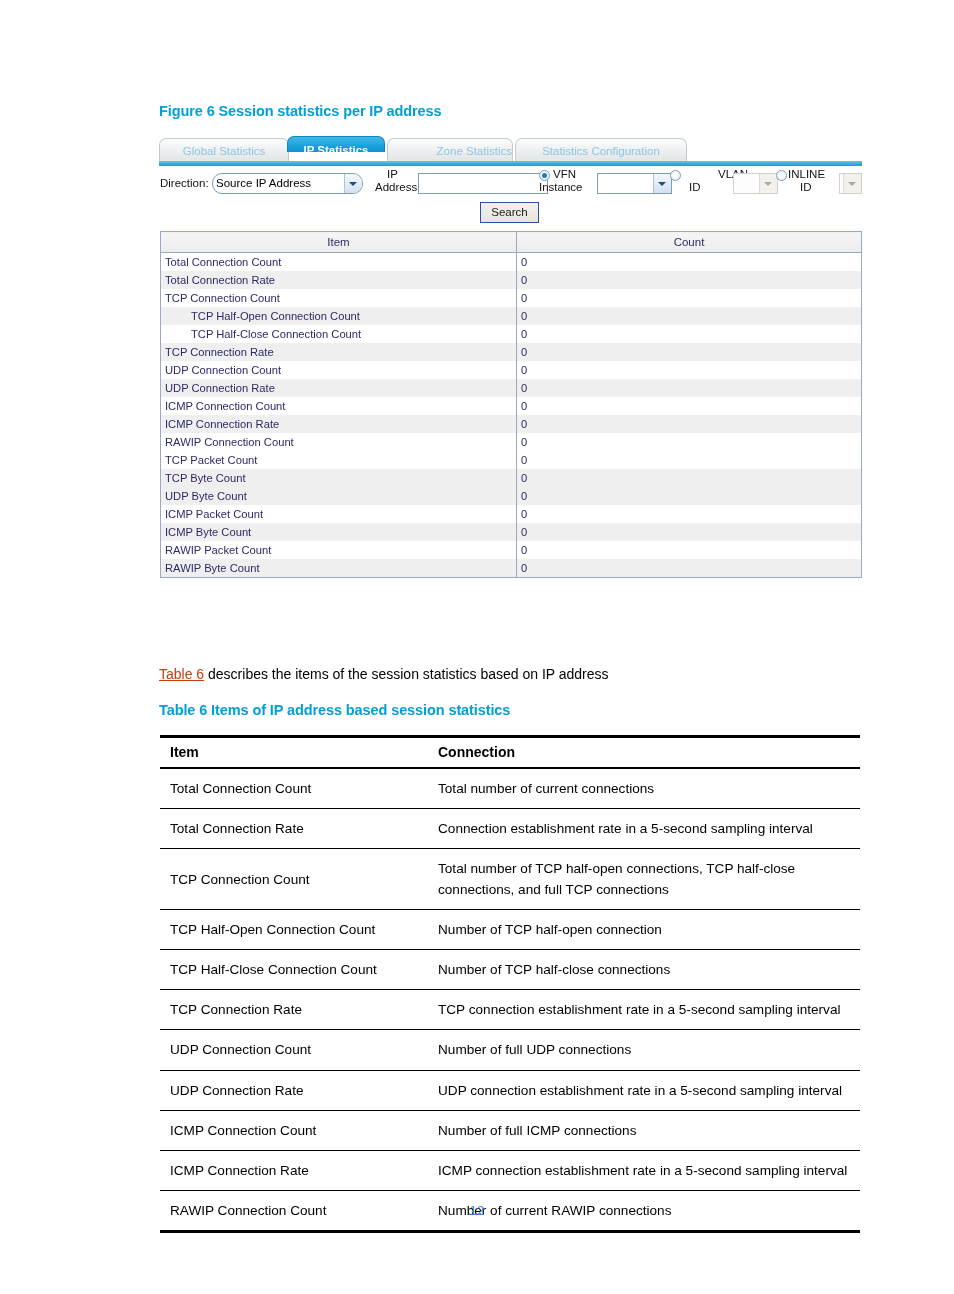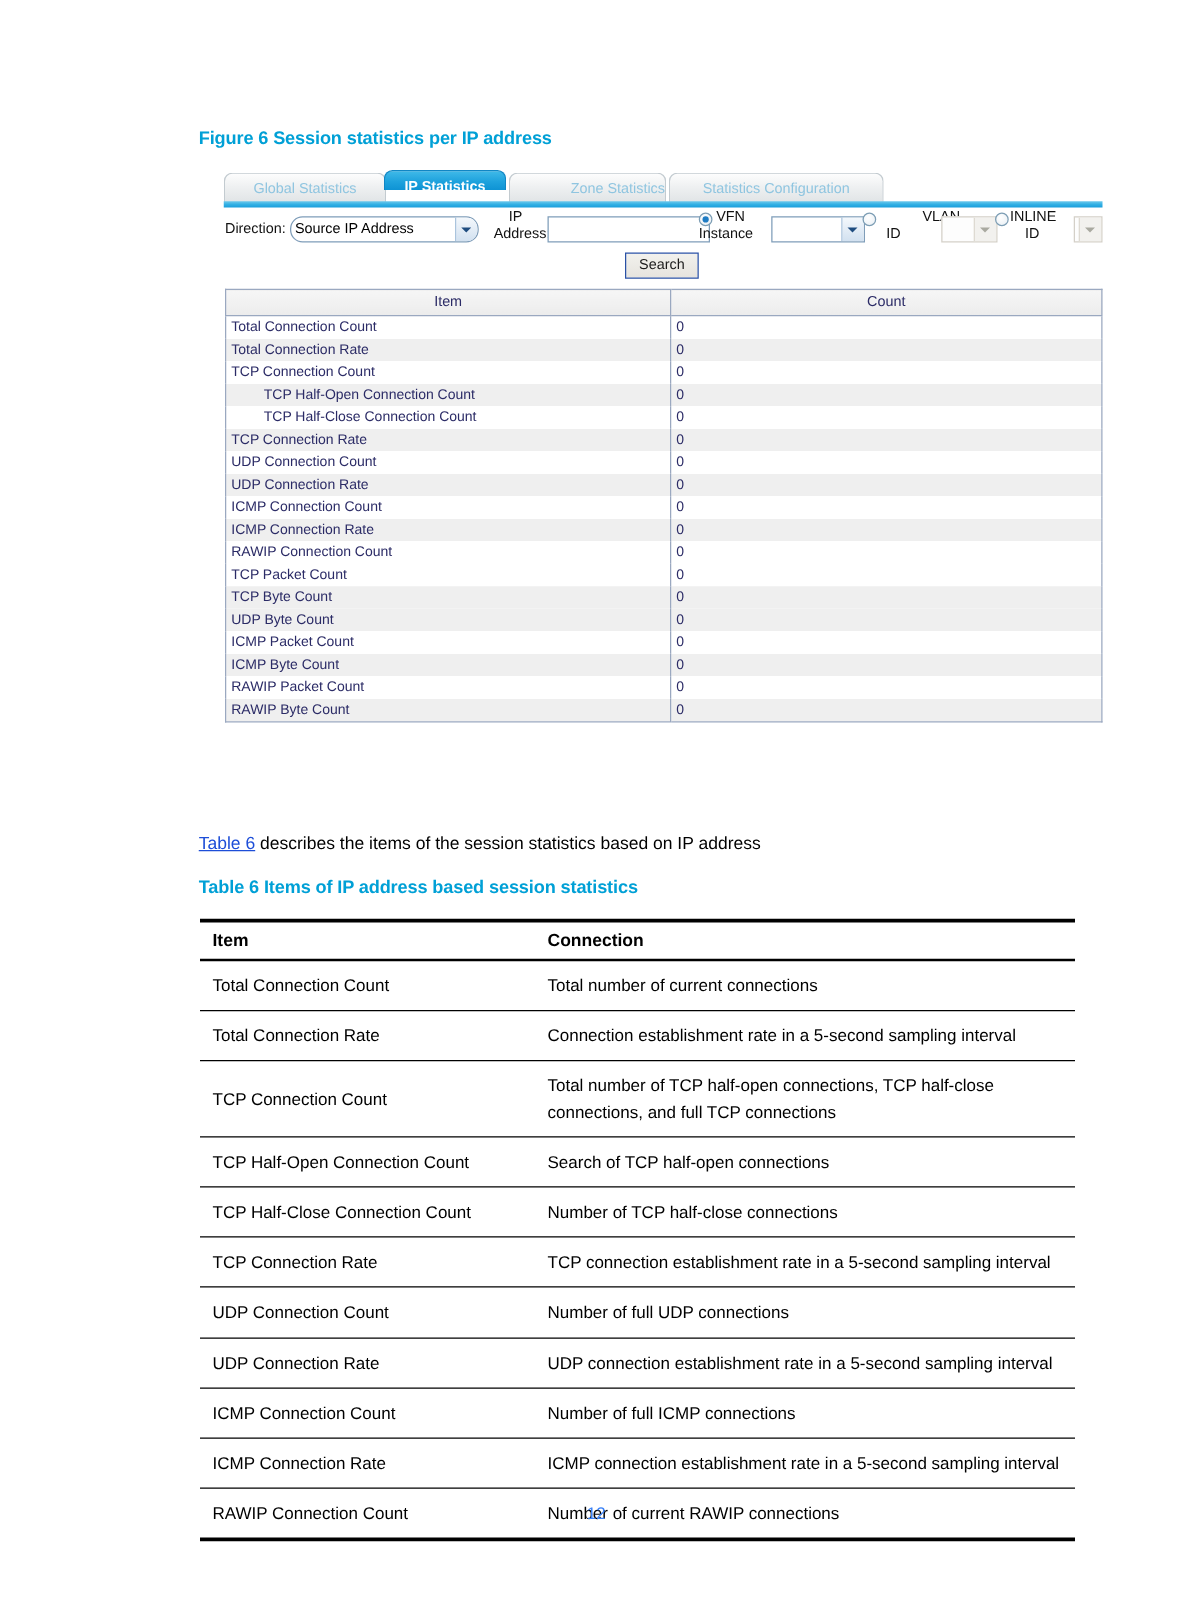--- a/index.html
+++ b/index.html
@@ -37,21 +37,20 @@
   }
 
   
   .screenshot {
     position: absolute;
     left: 159px;
     top: 136px;
     width: 703px;
     height: 481px;
     background: #ffffff;
-    margin-left: 20px;
   }
 
   
   .tabstrip {
     position: absolute;
     left: 0; top: 0;
     width: 703px;
     height: 27px;
   }
   .tab {
@@ -247,21 +246,21 @@
   
   .body-line {
     position: absolute;
     left: 159px;
     top: 666px;
     font-size: 14px;
     color: #000000;
     white-space: nowrap;
   }
   .body-line .lnk {
-    color: #1d4ed8;
+    color: #c2410c;
     text-decoration: underline;
   }
 
   .tbl-caption {
     position: absolute;
     left: 159px;
     top: 702px;
     font-size: 14.5px;
     font-weight: bold;
     color: #00a0d6;
@@ -478,21 +477,21 @@
         <tr>
           <td>Total Connection Rate</td>
           <td>Connection establishment rate in a 5-second sampling interval</td>
         </tr>
         <tr>
           <td>TCP Connection Count</td>
           <td>Total number of TCP half-open connections, TCP half-close connections, and full TCP connections</td>
         </tr>
         <tr>
           <td>TCP Half-Open Connection Count</td>
-          <td>Search of TCP half-open connections</td>
+          <td>Number of TCP half-open connection</td>
         </tr>
         <tr>
           <td>TCP Half-Close Connection Count</td>
           <td>Number of TCP half-close connections</td>
         </tr>
         <tr>
           <td>TCP Connection Rate</td>
           <td>TCP connection establishment rate in a 5-second sampling interval</td>
         </tr>
         <tr>

